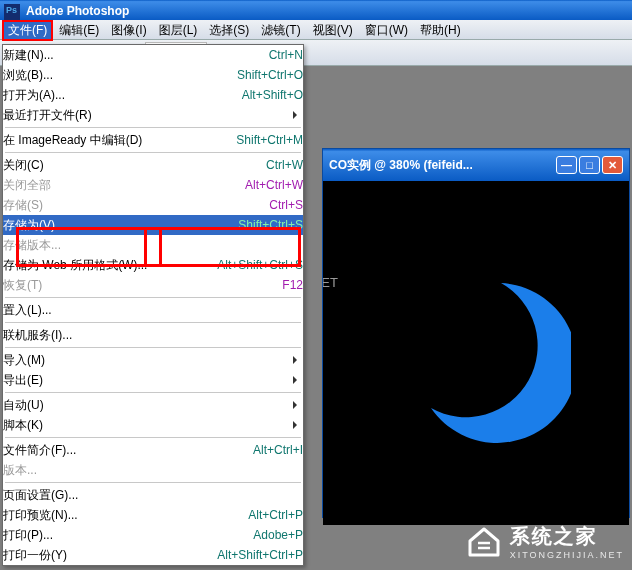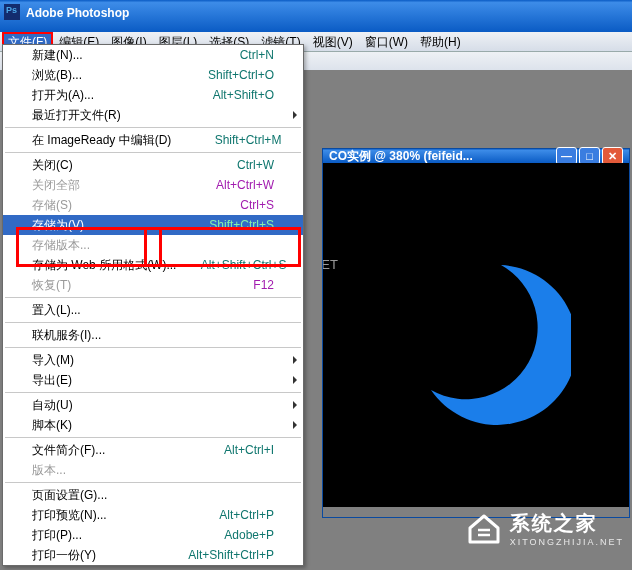--- a/index.html
+++ b/index.html
@@ -1,58 +1,58 @@
 <!DOCTYPE html>
 <html><head>
 <meta charset="utf-8">
 <style>
 *{margin:0;padding:0;box-sizing:border-box;font-family:"Microsoft YaHei","SimSun",sans-serif;font-size:12px}
 body{width:632px;height:570px;background:#808080;overflow:hidden;position:relative}
-.titlebar{height:32px;background:linear-gradient(to bottom,#0a5bc4 0%,#3d8ce8 8%,#0a5bc4 100%);color:#fff;display:flex;align-items:flex-end;padding:12px 4px;font-weight:bold}
+.titlebar{height:20px;background:linear-gradient(to bottom,#0a5bc4 0%,#3d8ce8 8%,#0a5bc4 100%);color:#fff;display:flex;align-items:flex-start;padding:4px 4px;font-weight:bold}
 .titlebar .psicon{width:16px;height:16px;background:#132c6e;margin-right:6px;position:relative}
 .titlebar .psicon::after{content:"Ps";position:absolute;left:2px;top:1px;font-size:9px;color:#4aa6e8}
 .menubar{height:20px;background:linear-gradient(to bottom,#eef1f5,#d6dde8);display:flex;align-items:flex-start;padding:0 2px;border-bottom:1px solid #9aa}
 .menubar .mitem{padding:2px 6px;cursor:default}
 .menubar .mitem.active{background:#316ac5;color:#fff;border:2px solid red;padding:0 4px}
 .toolbar{height:26px;background:linear-gradient(to bottom,#eef1f5,#d6dde8);display:flex;align-items:center;padding:0 8px;gap:8px;border-bottom:1px solid #9aa}
 .toolbar .lbl{color:#444}
 .toolbar select{font-size:12px;height:18px}
 .toolbar input[type=text]{width:44px;height:18px;text-align:right;padding:0 2px;border:1px solid #888}
 .toolbar .arrow{width:10px;height:10px;display:inline-block}
 .toolbar .arrow svg{vertical-align:middle}
 .opwrap{display:flex;align-items:center;gap:2px;border:1px solid #bbb;padding:1px 2px;background:#fff}
 .cb{display:flex;align-items:center;gap:3px}
 .workspace{position:absolute;top:70px;left:0;right:0;bottom:0;background:#808080}
 
 .docwin{position:absolute;left:322px;top:78px;width:308px;height:370px;border:1px solid #0a4aa0}
-.docwin .dtitle{height:14px;background:linear-gradient(to bottom,#0a5bc4,#3d8ce8 8%,#0a5bc4);color:#fff;display:flex;align-items:center;padding:0 6px}
+.docwin .dtitle{height:32px;background:linear-gradient(to bottom,#0a5bc4,#3d8ce8 8%,#0a5bc4);color:#fff;display:flex;align-items:center;padding:0 6px}
 .docwin .dtitle .dtxt{flex:1;white-space:nowrap;overflow:hidden;font-weight:bold}
 .docwin .dtitle .wbtn{width:21px;height:18px;margin-left:2px;border:1px solid #fff;border-radius:3px;display:flex;align-items:center;justify-content:center;font-weight:bold;font-size:11px}
 .docwin .dtitle .wbtn.min{background:#3a7de0;color:#fff}
 .docwin .dtitle .wbtn.max{background:#3a7de0;color:#fff}
 .docwin .dtitle .wbtn.close{background:#e35a3a;color:#fff}
 .docbody{background:#000;height:calc(100% - 24px);position:relative;overflow:hidden}
 .moon{position:absolute;left:50%;top:50%;transform:translate(-50%,-50%)}
 .watermark{position:absolute;left:-40px;top:94px;color:#999;font-size:13px}
 
 .filemenu{position:absolute;left:2px;top:44px;width:302px;background:#fff;border:1px solid #6a6a6a;box-shadow:2px 2px 4px rgba(0,0,0,.3);z-index:10}
-.filemenu .row{height:20px;display:flex;align-items:center;padding:0 29px;cursor:default;position:relative}
+.filemenu .row{height:20px;display:flex;align-items:center;padding:0 0;cursor:default;position:relative}
 .filemenu .row .lbl{flex:1;white-space:nowrap}
 .filemenu .row .sc{color:#0f766e;text-align:right;min-width:110px}
 .filemenu .row.disabled{color:#9a9a9a}
 .filemenu .row.disabled .sc{color:#a21caf}
 .filemenu .row.hl{background:#316ac5;color:#fff}
 .filemenu .row.hl .sc{color:#86efac}
 .filemenu .row.sub::after{content:"";position:absolute;right:6px;top:6px;border-left:4px solid #333;border-top:4px solid transparent;border-bottom:4px solid transparent}
 .filemenu .sep{height:1px;background:#c8c8c8;margin:2px 2px}
 .redbox{position:absolute;border:3px solid red;pointer-events:none;z-index:20}
 .redbox.a{left:16px;top:227px;width:146px;height:40px}
 .redbox.b{left:144px;top:227px;width:157px;height:40px}
 
-.brand{position:absolute;right:8px;bottom:23px;color:#fff;display:flex;align-items:center;gap:8px}
+.brand{position:absolute;right:8px;bottom:10px;color:#fff;display:flex;align-items:center;gap:8px}
 .brand .logo{width:36px;height:34px}
 .brand .txt .cn{font-size:20px;font-weight:bold;letter-spacing:2px;color:#fff}
 .brand .txt .en{font-size:9px;letter-spacing:2px;color:#e8e8e8}
 </style>
 </head>
 <body>
 
 <div class="titlebar">
   <span class="psicon"></span>
   <span>Adobe Photoshop</span>

